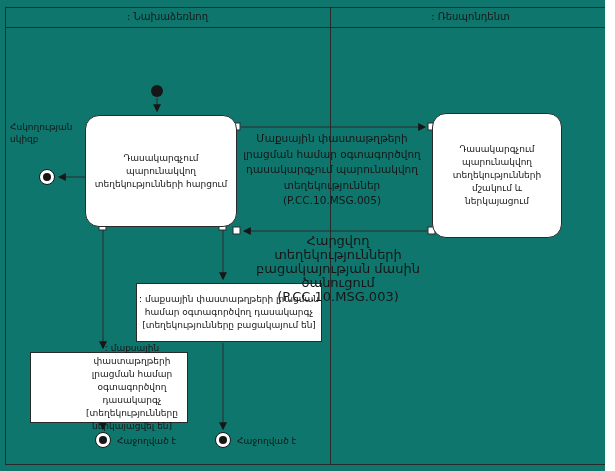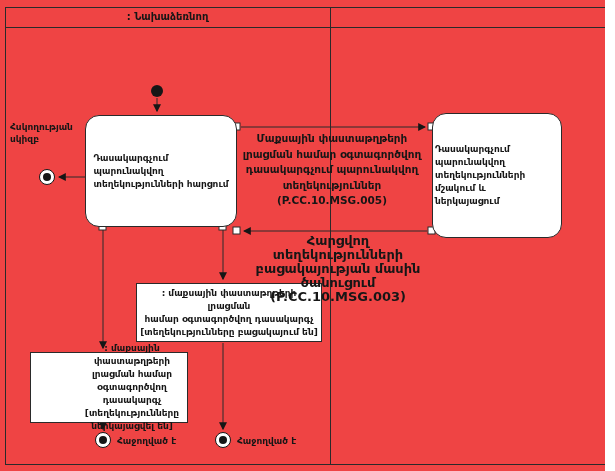--- a/index.html
+++ b/index.html
@@ -2,33 +2,33 @@
 <html><head>
 <meta charset="utf-8">
 <style>
   html, body { margin: 0; padding: 0; }
   body {
     width: 615px; height: 471px;
     background: #fff;
     font-family: "DejaVu Sans", sans-serif;
     color: #161616;
   }
-  .canvas { position: relative; width: 605px; height: 471px; background: #ef4444; overflow: hidden; font-weight: bold; }
+  .canvas { position: relative; width: 605px; height: 471px; background: #0f766e; overflow: hidden; }
 
   .frame { position: absolute; left: 5px; top: 7px; width: 605px; height: 458px;
            border: 1px solid #2a2a2a; box-sizing: border-box; }
   .vdiv  { position: absolute; left: 330px; top: 7px; width: 1px; height: 458px; background: #2a2a2a; }
   .hline { position: absolute; left: 5px; top: 27px; width: 605px; height: 1px; background: #2a2a2a; }
 
   .lane-label { position: absolute; top: 11px; font-size: 10px; text-align: center; white-space: nowrap; }
 
   .activity {
     position: absolute; border: 1px solid #2a2a2a; border-radius: 14px; background: #fff;
     display: flex; align-items: center; justify-content: center;
-    font-size: 9px; line-height: 13px;
+    text-align: center; font-size: 9px; line-height: 13px;
     white-space: pre-line; box-sizing: border-box; padding: 2px;
   }
   .objbox {
     position: absolute; border: 1px solid #2a2a2a; background: #fff;
     display: flex; align-items: center; justify-content: center;
     text-align: center; font-size: 9px; line-height: 13px;
     white-space: pre-line; box-sizing: border-box; padding: 2px;
   }
   .msg { position: absolute; text-align: center; font-size: 10.5px; line-height: 15.5px; white-space: pre-line; }
   .msg.small { font-size: 13px; line-height: 14px; }
@@ -45,20 +45,21 @@
 </head>
 <body>
 
 <div class="canvas">
 
   <div class="frame"></div>
   <div class="vdiv"></div>
   <div class="hline"></div>
 
   <div class="lane-label" style="left:5px; width:325px;">: Նախաձեռնող</div>
+  <div class="lane-label" style="left:331px; width:279px;">: Ռեսպոնդենտ</div>
 
   <svg class="connectors" width="615" height="471" viewBox="0 0 615 471">
     <defs>
       <marker id="arr" viewBox="0 0 10 10" refX="8.5" refY="5" markerWidth="8" markerHeight="8" orient="auto-start-reverse">
         <path d="M0,0 L10,5 L0,10 z" fill="#161616"></path>
       </marker>
     </defs>
     <g stroke="#2a2a2a" stroke-width="1" fill="none">
       <line x1="157" y1="98" x2="157" y2="111" marker-end="url(#arr)"></line>
       <line x1="241" y1="127" x2="425" y2="127" marker-end="url(#arr)"></line>

